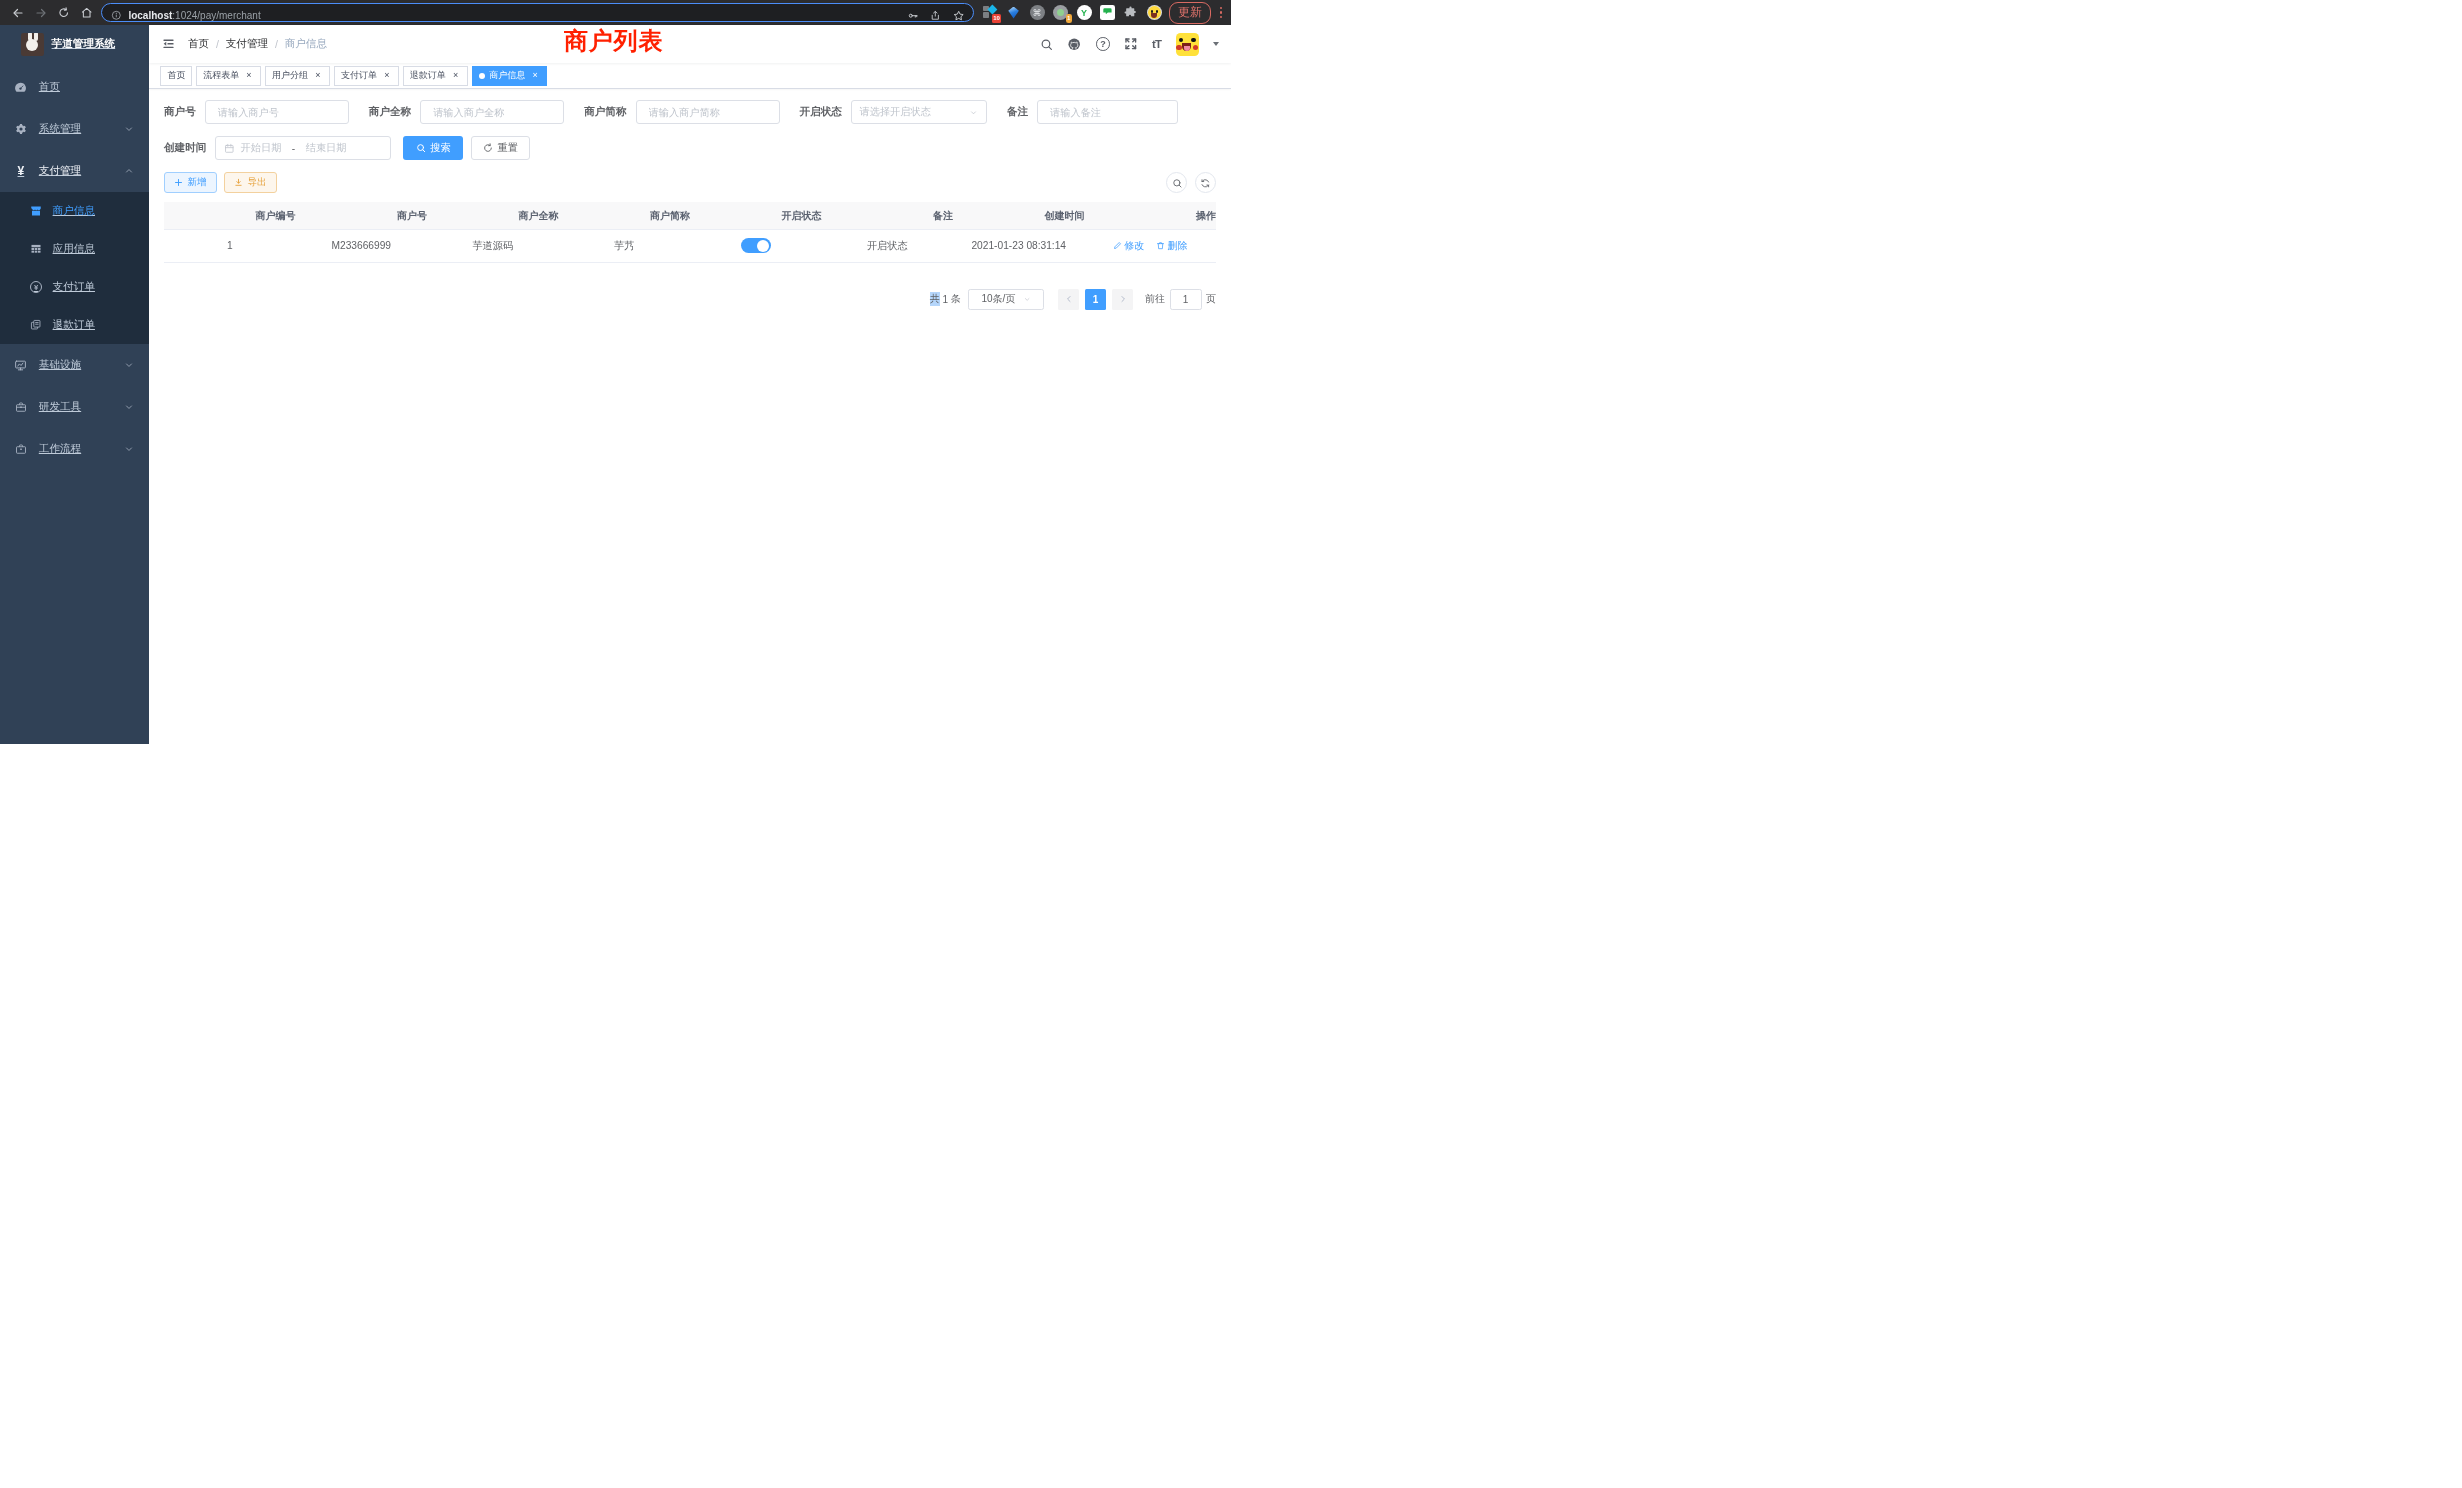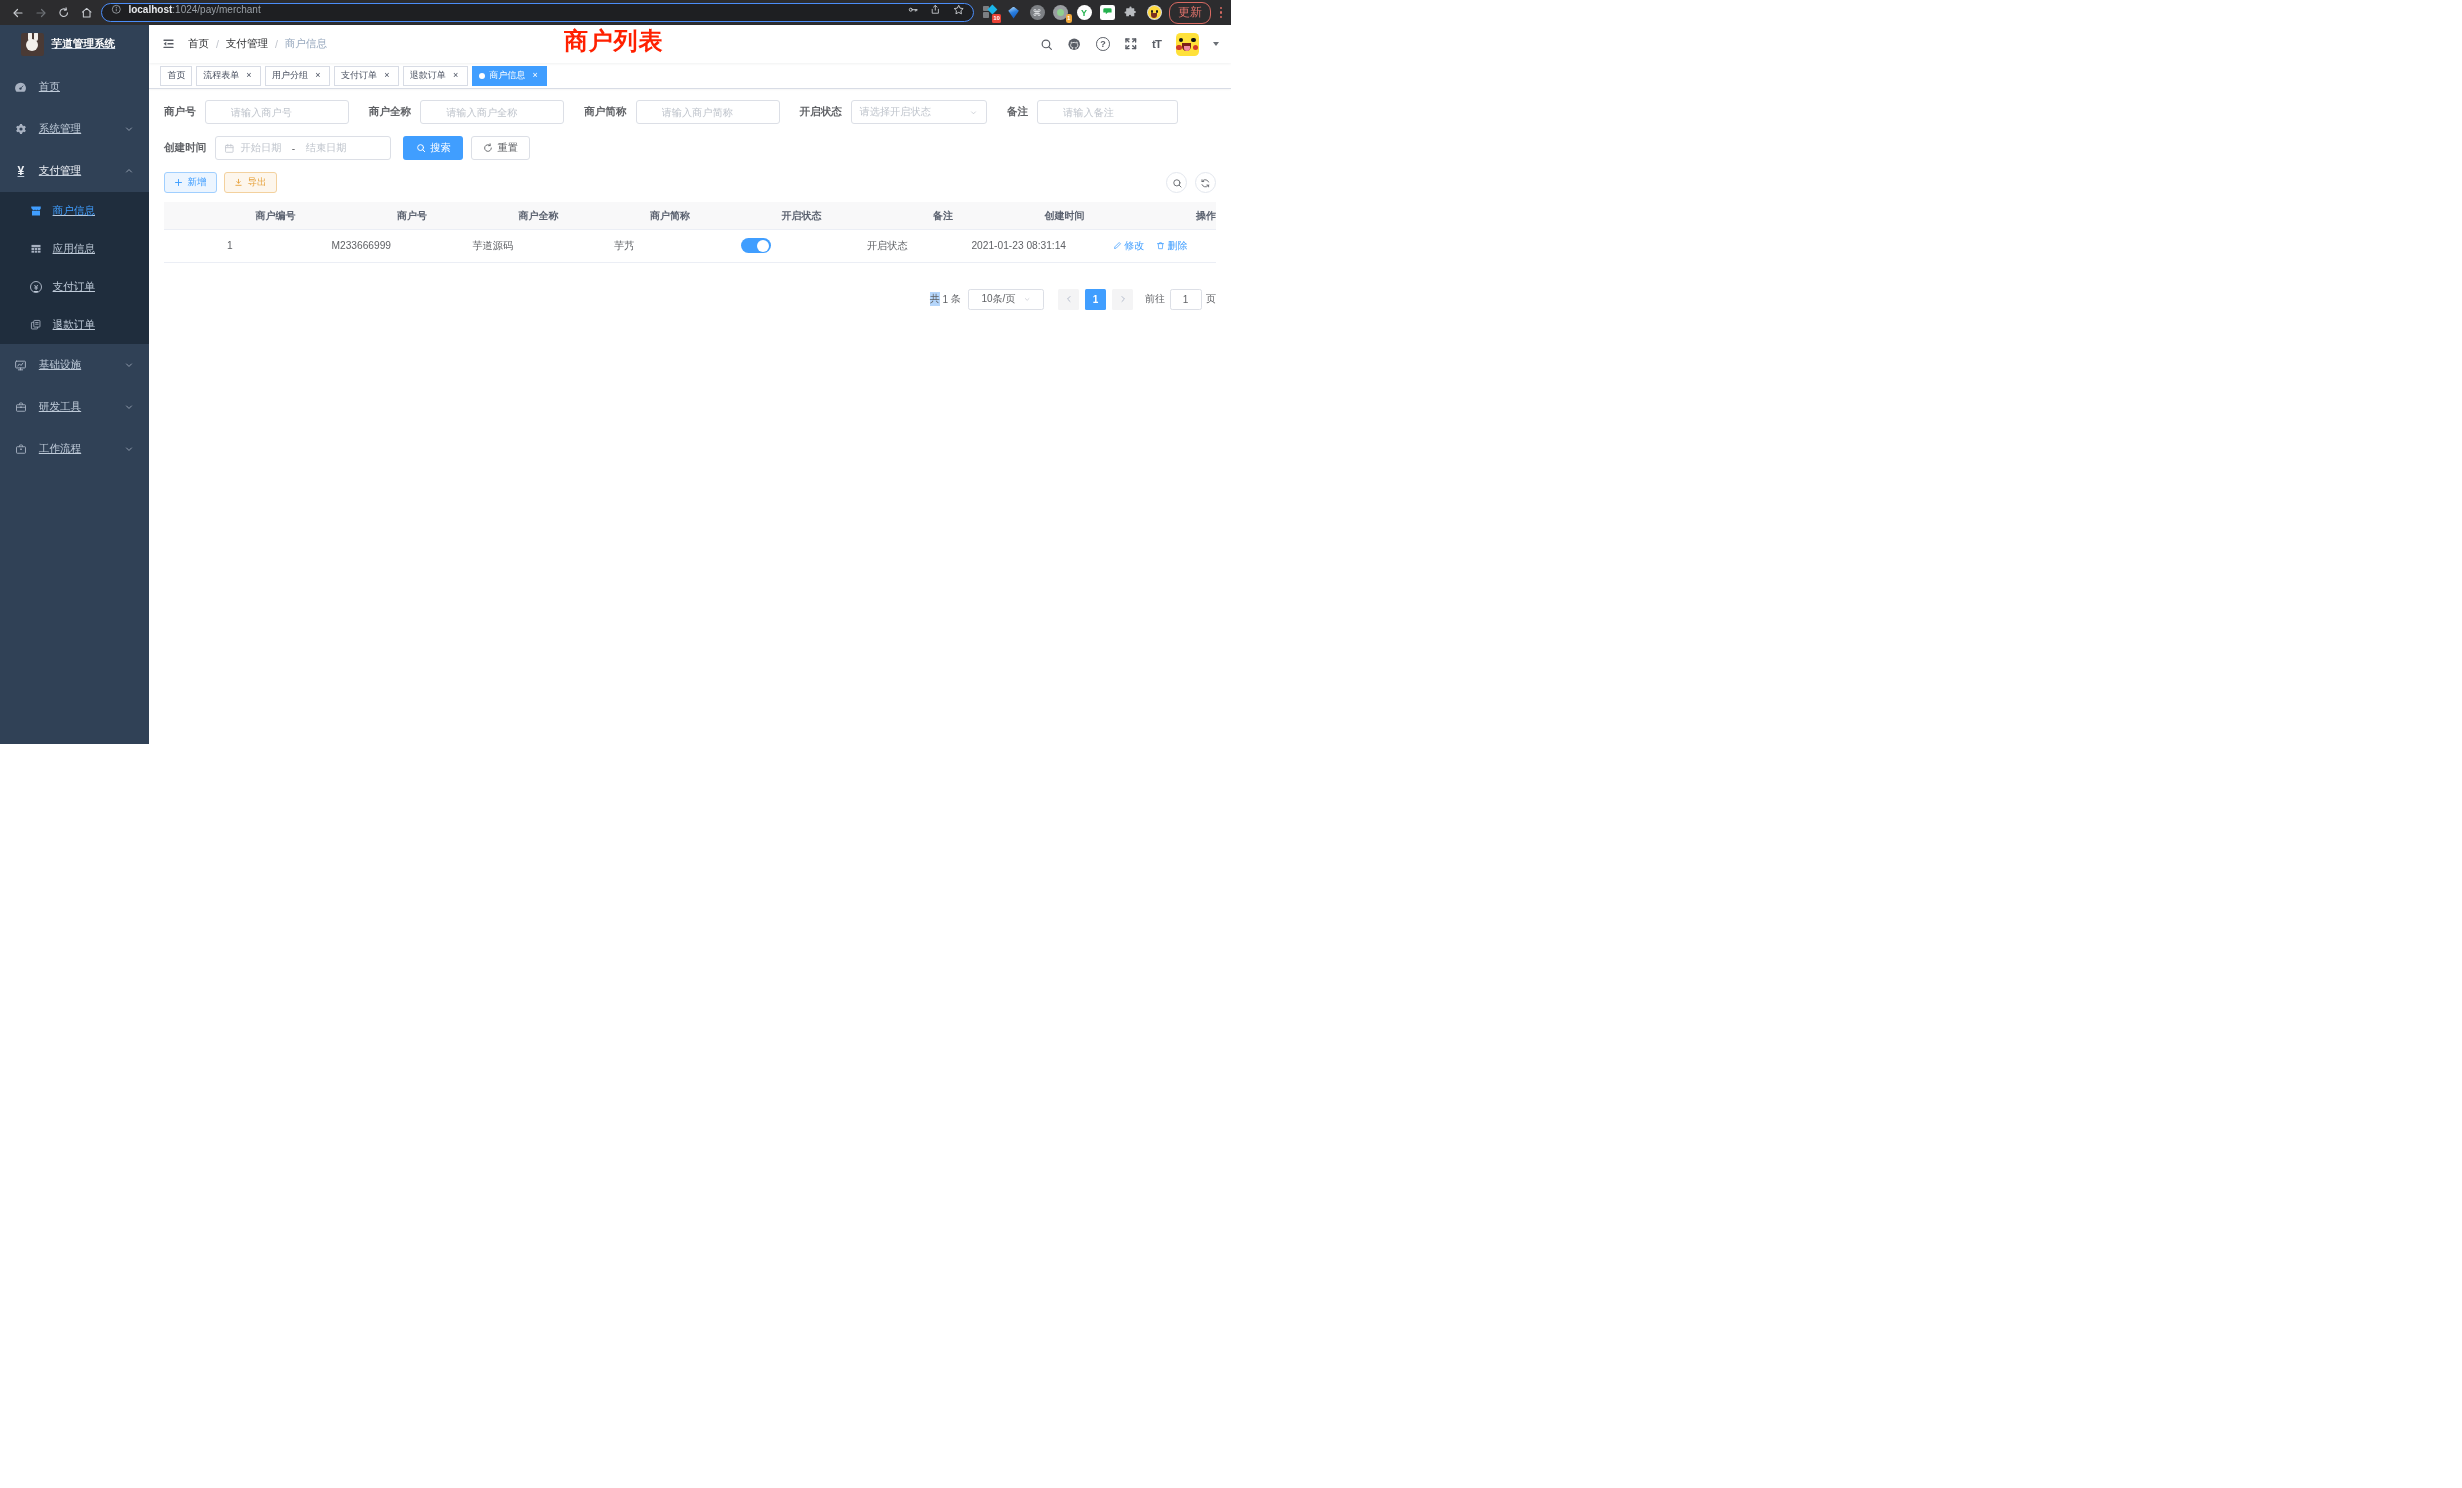--- a/index.html
+++ b/index.html
@@ -4,21 +4,21 @@
 <style>
   * { box-sizing: border-box; margin: 0; padding: 0; }
   html,body { width:1231px; height:744px; }
   body { font-family:"Liberation Sans","DejaVu Sans",sans-serif; background:#fff; overflow:hidden; }
   .page { width:1231px; height:744px; position:relative; display:flex; flex-direction:column; }
 
   
   .chrome { height:25px; background:#2c2c2e; display:flex; align-items:center; padding:0 6px; flex:0 0 25px; }
   .chrome .navbtn { width:23px; height:20px; display:flex; align-items:center; justify-content:center; color:#c8cbd0; }
   .chrome .navbtn.dim { color:#6e7277; }
-  .urlpill { flex:1; height:19px; margin:0 7.6px 0 3px; background:#1e1f22; border:1.5px solid #4b8df8; border-radius:10.6px; display:flex; align-items:flex-start; padding:0 9px; min-width:0; }
+  .urlpill { flex:1; height:19px; margin:0 7.6px 0 3px; background:#1e1f22; border:1.5px solid #4b8df8; border-radius:10.6px; display:flex; align-items:flex-end; padding:0 9px; min-width:0; }
   .urlpill .info { color:#9aa0a6; margin-right:6.8px; display:flex; }
   .urltext { font-size:10px; white-space:nowrap; overflow:hidden; }
   .urltext .host { color:#e8eaed; font-weight:700; }
   .urltext .rest { color:#9aa0a6; }
   .pillicons { margin-left:auto; display:flex; align-items:center; gap:12px; color:#c8cbd0; }
   .exts { display:flex; align-items:center; gap:6.8px; margin-right:6px; }
   .ext { width:16.7px; height:16.7px; position:relative; display:flex; align-items:center; justify-content:center; }
   .badge { position:absolute; bottom:-2.3px; right:-3px; font-size:6px; line-height:7.6px; color:#fff; background:#e94235; border-radius:1.5px; padding:0.8px 1.5px; font-weight:700; }
   .badge.orange { background:#f2a93b; border-radius:2.3px; }
   .sq2 { position:absolute; left:1.5px; top:1.5px; width:5.3px; height:5.3px; background:#7c7f83; border-radius:0.8px; }
@@ -89,21 +89,21 @@
   .tag { height:20px; display:inline-flex; align-items:center; gap:4.5px; border:0.8px solid #d8dce5; background:#fff; color:#495060; font-size:9px; padding:0 6px; cursor:pointer; white-space:nowrap; }
   .tag .x { font-size:9px; width:10.6px; height:10.6px; line-height:10px; text-align:center; border-radius:50%; }
   .tag.active { background:#409eff; border-color:#409eff; color:#fff; }
   .tag.active .dot { width:6px; height:6px; border-radius:50%; background:#fff; }
 
   
   .content { flex:1; padding:11.4px 15px 0; position:relative; }
   .frow { display:flex; align-items:center; margin-bottom:12px; flex-wrap:nowrap; }
   .fitem { display:flex; align-items:center; margin-right:20px; }
   .flabel { font-size:10.6px; font-weight:600; color:#606266; margin-right:9px; white-space:nowrap; }
-  .tin { height:24px; border:0.8px solid #dcdfe6; border-radius:3px; padding:0 25px; font-size:10.2px; color:#606266; outline:none; font-family:inherit; background:#fff; }
+  .tin { height:24px; border:0.8px solid #dcdfe6; border-radius:3px; padding:0 12px; font-size:10.2px; color:#606266; outline:none; font-family:inherit; background:#fff; }
   .tin::placeholder { color:#bfc4cc; }
   .w190 { width:144px; } .w186 { width:141px; }
   .selbox { width:136px; height:24px; border:0.8px solid #dcdfe6; border-radius:3px; display:flex; align-items:center; padding:0 7.6px; cursor:pointer; background:#fff; }
   .selbox .ph { font-size:10.2px; color:#bfc4cc; flex:1; white-space:nowrap; }
   .selbox .sc { color:#c0c4cc; display:flex; }
   .datebox { width:176px; height:24px; border:0.8px solid #dcdfe6; border-radius:3px; display:flex; align-items:center; padding:0 7.6px; gap:6px; background:#fff; cursor:pointer; }
   .datebox .cal { color:#c0c4cc; display:flex; }
   .datebox .ph { font-size:10.2px; color:#bfc4cc; white-space:nowrap;text-align:right; }
   .datebox .dash { font-size:10.2px; color:#606266; padding:0 4.5px; }
   .btn { height:24px; border-radius:3px; font-size:10.2px; display:inline-flex; align-items:center; gap:4.5px; padding:0 11.4px; cursor:pointer; border:0.8px solid transparent; font-family:inherit; }

